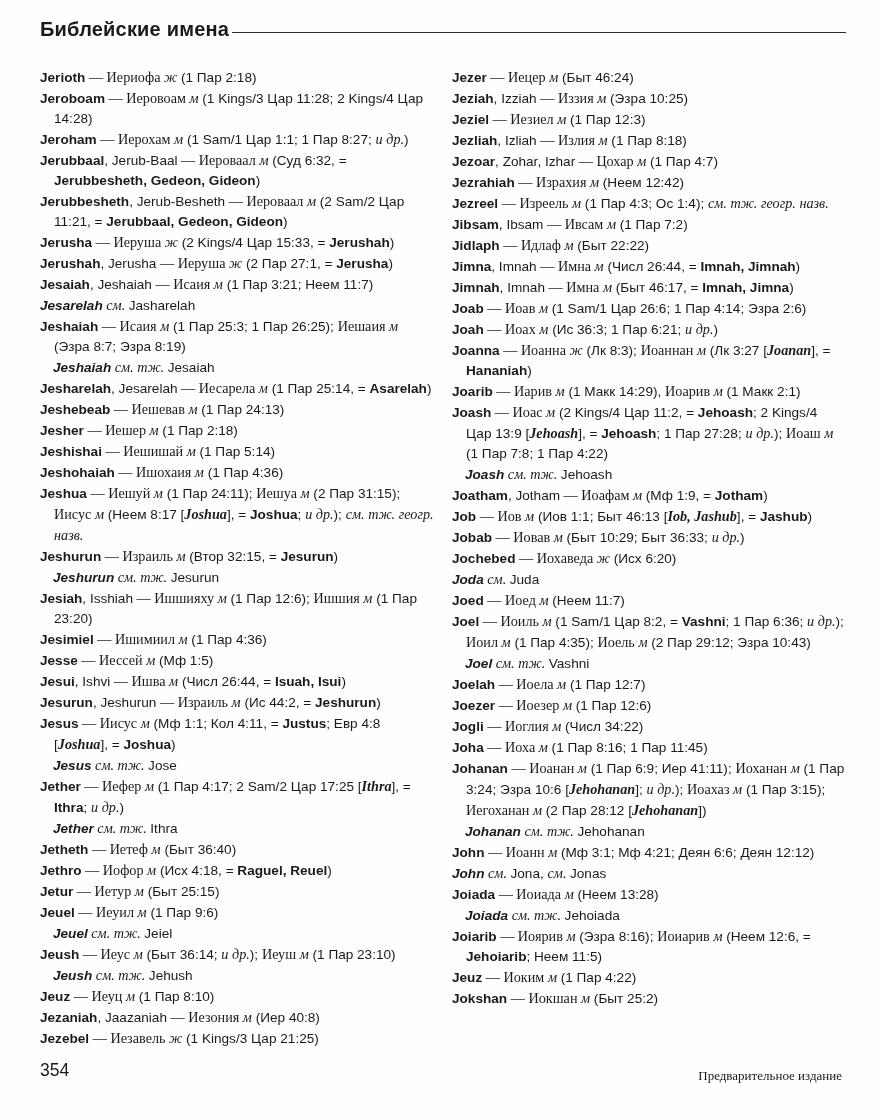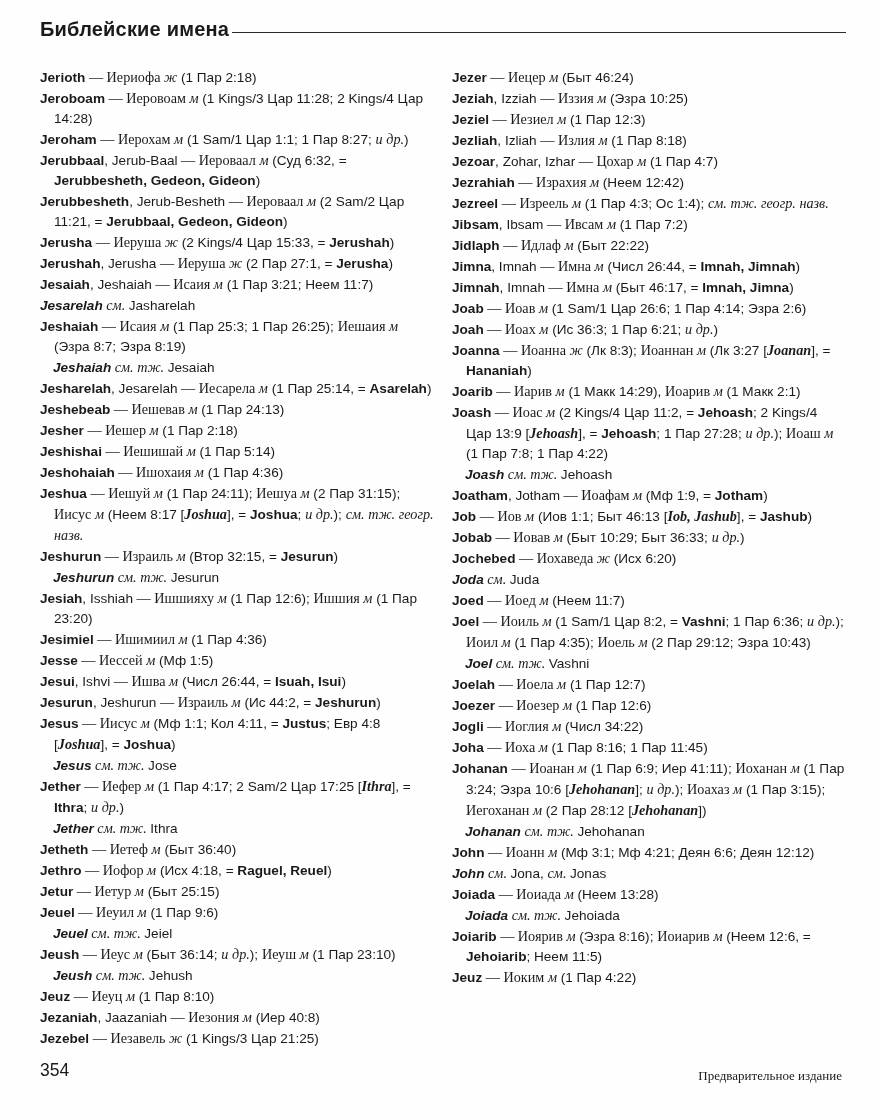--- a/index.html
+++ b/index.html
@@ -125,18 +125,19 @@
         <p class="entry"><span class="hw">Jogli</span><span class="ru"> — Иоглия </span><span class="it">м</span><span class="ref"> (Числ 34:22)</span></p>
         <p class="entry"><span class="hw">Joha</span><span class="ru"> — Иоха </span><span class="it">м</span><span class="ref"> (1 Пар 8:16; 1 Пар 11:45)</span></p>
         <p class="entry"><span class="hw">Johanan</span><span class="ru"> — Иоанан </span><span class="it">м</span><span class="ref"> (1 Пар 6:9; Иер 41:11); </span><span class="ru">Иоханан </span><span class="it">м</span><span class="ref"> (1 Пар 3:24; Эзра 10:6 [</span><span class="bi">Jehohanan</span><span class="ref">]; </span><span class="it">и др.</span><span class="ref">); </span><span class="ru">Иоахаз </span><span class="it">м</span><span class="ref"> (1 Пар 3:15); </span><span class="ru">Иегоханан </span><span class="it">м</span><span class="ref"> (2 Пар 28:12 [</span><span class="bi">Jehohanan</span><span class="ref">])</span></p>
         <p class="entry see"><span class="hwi">Johanan</span><span class="it"> см. тж. </span><span class="ref">Jehohanan</span></p>
         <p class="entry"><span class="hw">John</span><span class="ru"> — Иоанн </span><span class="it">м</span><span class="ref"> (Мф 3:1; Мф 4:21; Деян 6:6; Деян 12:12)</span></p>
         <p class="entry"><span class="hwi">John</span><span class="it"> см. </span><span class="ref">Jona</span><span class="ref">, </span><span class="it">см. </span><span class="ref">Jonas</span></p>
         <p class="entry"><span class="hw">Joiada</span><span class="ru"> — Иоиада </span><span class="it">м</span><span class="ref"> (Неем 13:28)</span></p>
         <p class="entry see"><span class="hwi">Joiada</span><span class="it"> см. тж. </span><span class="ref">Jehoiada</span></p>
         <p class="entry"><span class="hw">Joiarib</span><span class="ru"> — Иоярив </span><span class="it">м</span><span class="ref"> (Эзра 8:16); </span><span class="ru">Иоиарив </span><span class="it">м</span><span class="ref"> (Неем 12:6, = </span><span class="x">Jehoiarib</span><span class="ref">; Неем 11:5)</span></p>
         <p class="entry"><span class="hw">Jeuz</span><span class="ru"> — Иоким </span><span class="it">м</span><span class="ref"> (1 Пар 4:22)</span></p>
+        <p class="entry"><span class="hw">Jokshan</span><span class="ru"> — Иокшан </span><span class="it">м</span><span class="ref"> (Быт 25:2)</span></p>
       </div>
   </div>
 
   <div class="pageno">354</div>
   <div class="edition">Предварительное издание</div>
 </div>
 
 </body></html>

